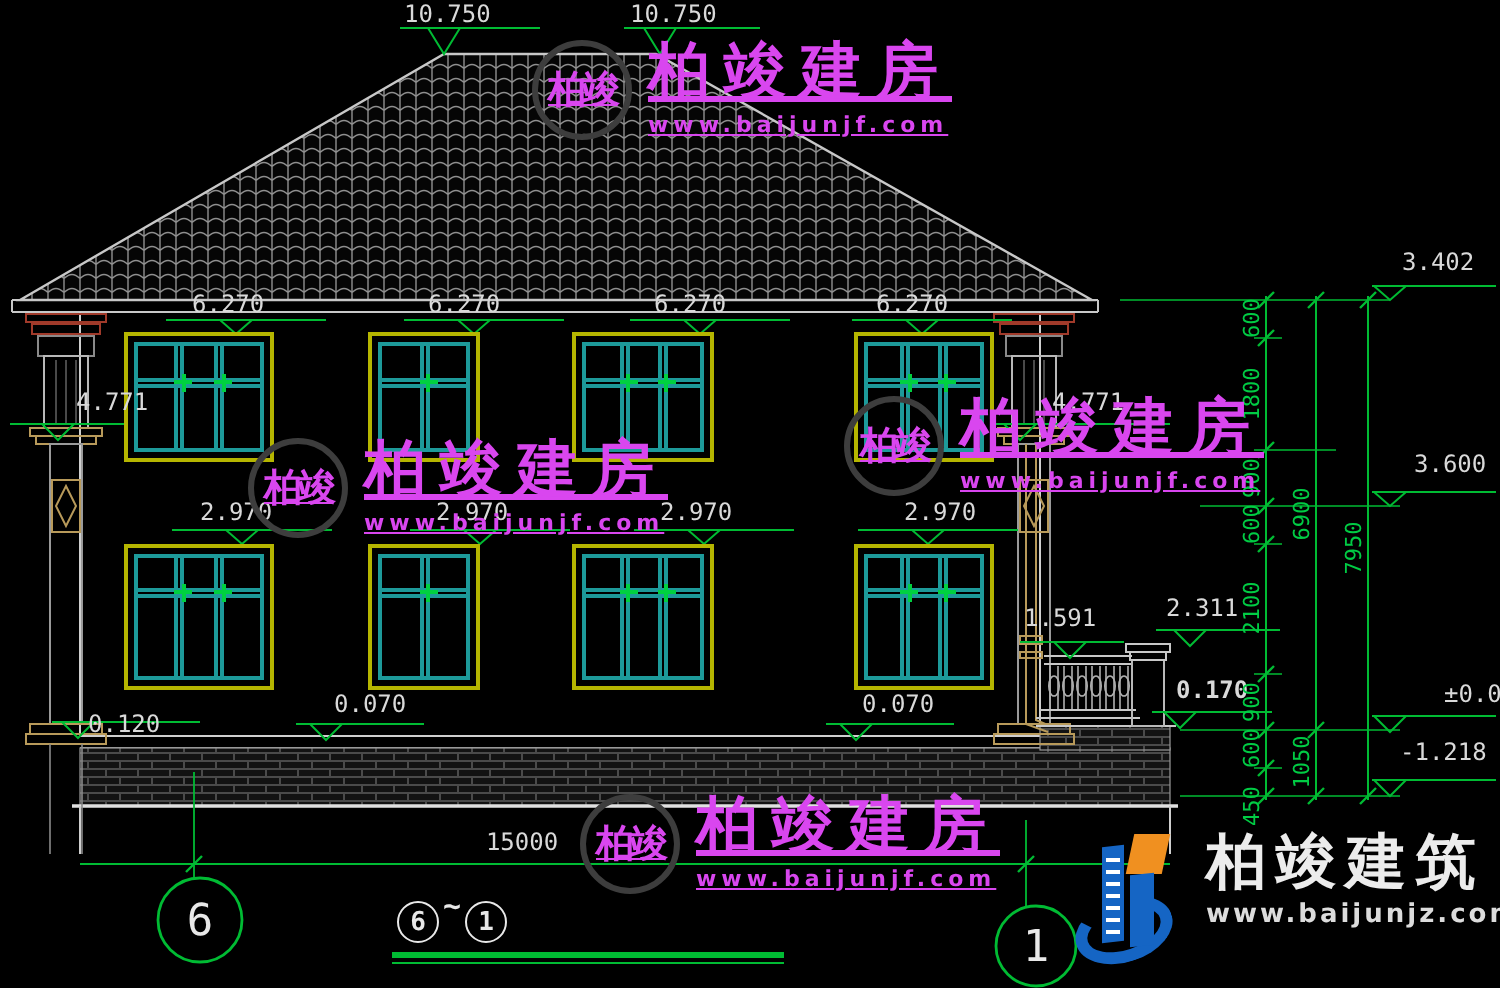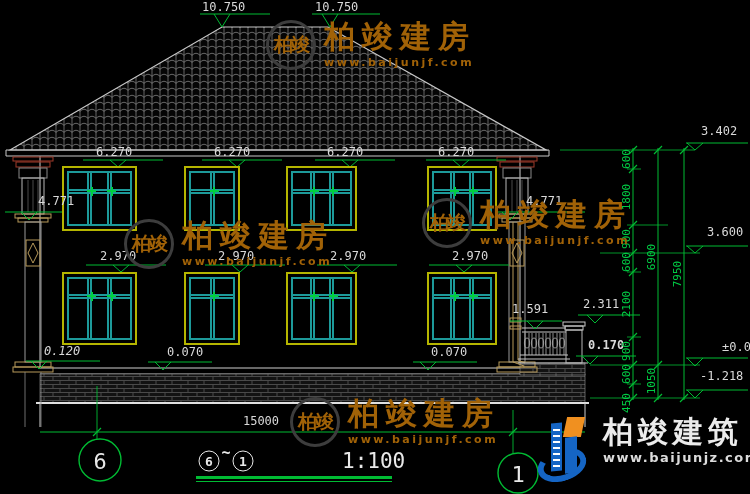--- a/index.html
+++ b/index.html
@@ -15,21 +15,21 @@
   .win{position:absolute;border:2px solid #b5b500;background:#000;box-sizing:border-box;
        padding:3px;z-index:2;}
   .win-in{width:100%;height:100%;border:2px solid #1d9a9a;position:relative;box-sizing:border-box;}
   .mull-v{position:absolute;top:0;bottom:0;width:5px;box-sizing:border-box;
           border-left:2px solid #1d9a9a;border-right:2px solid #1d9a9a;}
   .mull-h{position:absolute;left:0;right:0;height:5px;box-sizing:border-box;
           border-top:2px solid #1d9a9a;border-bottom:2px solid #1d9a9a;}
   .plus{position:absolute;width:9px;height:2px;background:#00d040;}
   .plus::after{content:"";position:absolute;left:3.5px;top:-3.5px;width:2px;height:9px;background:#00d040;}
   
-  .wm{position:absolute;display:flex;align-items:flex-start;color:#a16207;z-index:5;}
+  .wm{position:absolute;display:flex;align-items:flex-start;color:#d946ef;z-index:5;text-decoration:underline;}
   .wm-circle{flex:0 0 auto;width:44px;height:44px;border:3px solid #3d3d3d;border-radius:50%;
              display:flex;align-items:center;justify-content:center;font-size:19px;font-weight:bold;
              letter-spacing:-2px;font-family:"DejaVu Sans", sans-serif;}
   .wm-body{margin-left:8px;}
   .wm-text{font-size:31px;font-weight:bold;letter-spacing:7px;line-height:1.05;text-align:center;}
   .wm-url{font-size:11px;font-weight:bold;letter-spacing:2.5px;margin-top:3px;}
   
   .brand{position:absolute;left:537px;top:415px;display:flex;align-items:flex-start;z-index:6;}
   .brand-icon{position:relative;width:58px;height:72px;flex:0 0 auto;}
   .swoosh{position:absolute;left:0;top:34px;width:50px;height:32px;border:6px solid #1565c4;
@@ -275,21 +275,21 @@
 <span class="lbl" style="left:96px;top:146px;">6.270</span>
 <span class="lbl" style="left:214px;top:146px;">6.270</span>
 <span class="lbl" style="left:327px;top:146px;">6.270</span>
 <span class="lbl" style="left:438px;top:146px;">6.270</span>
 <span class="lbl" style="left:100px;top:250px;">2.970</span>
 <span class="lbl" style="left:218px;top:250px;">2.970</span>
 <span class="lbl" style="left:330px;top:250px;">2.970</span>
 <span class="lbl" style="left:452px;top:250px;">2.970</span>
 <span class="lbl" style="left:38px;top:195px;">4.771</span>
 <span class="lbl" style="left:526px;top:195px;">4.771</span>
-<span class="lbl" style="left:44px;top:345px;font-style:italic;">0.120</span>
+<span class="lbl" style="left:44px;top:356px;">0.120</span>
 <span class="lbl" style="left:167px;top:346px;">0.070</span>
 <span class="lbl" style="left:431px;top:346px;">0.070</span>
 <span class="lbl" style="left:512px;top:303px;">1.591</span>
 <span class="lbl" style="left:583px;top:298px;">2.311</span>
 <span class="lbl" style="left:588px;top:339px;font-weight:bold;">0.170</span>
 <span class="lbl" style="left:701px;top:125px;">3.402</span>
 <span class="lbl" style="left:707px;top:226px;">3.600</span>
 <span class="lbl" style="left:722px;top:341px;">±0.000</span>
 <span class="lbl" style="left:700px;top:370px;">-1.218</span>
 
@@ -306,21 +306,20 @@
 <span class="rlb" style="left:677px;top:274px;">7950</span>
 
 <span class="lbl ctr" style="left:261px;top:421px;">15000</span>
 
 <span class="bub ctr" style="left:100px;top:461px;">6</span>
 <span class="bub ctr" style="left:518px;top:474px;">1</span>
 
 <div class="tb-circle ctr" style="left:209px;top:461px;border:none;">6</div>
 <span class="tb-tilde ctr" style="left:226px;top:453px;">~</span>
 <div class="tb-circle ctr" style="left:243px;top:461px;border:none;">1</div>
-<span class="tb-scale" style="left:342px;top:449px;">1:100</span>
 <div class="tb-rule1"></div>
 <div class="tb-rule2"></div>
 
 <div class="wm" style="left:266px;top:20px;">
   <div class="wm-circle">柏竣</div>
   <div class="wm-body">
     <div class="wm-text">柏竣建房</div>
     <div class="wm-url">www.baijunjf.com</div>
   </div>
 </div>

